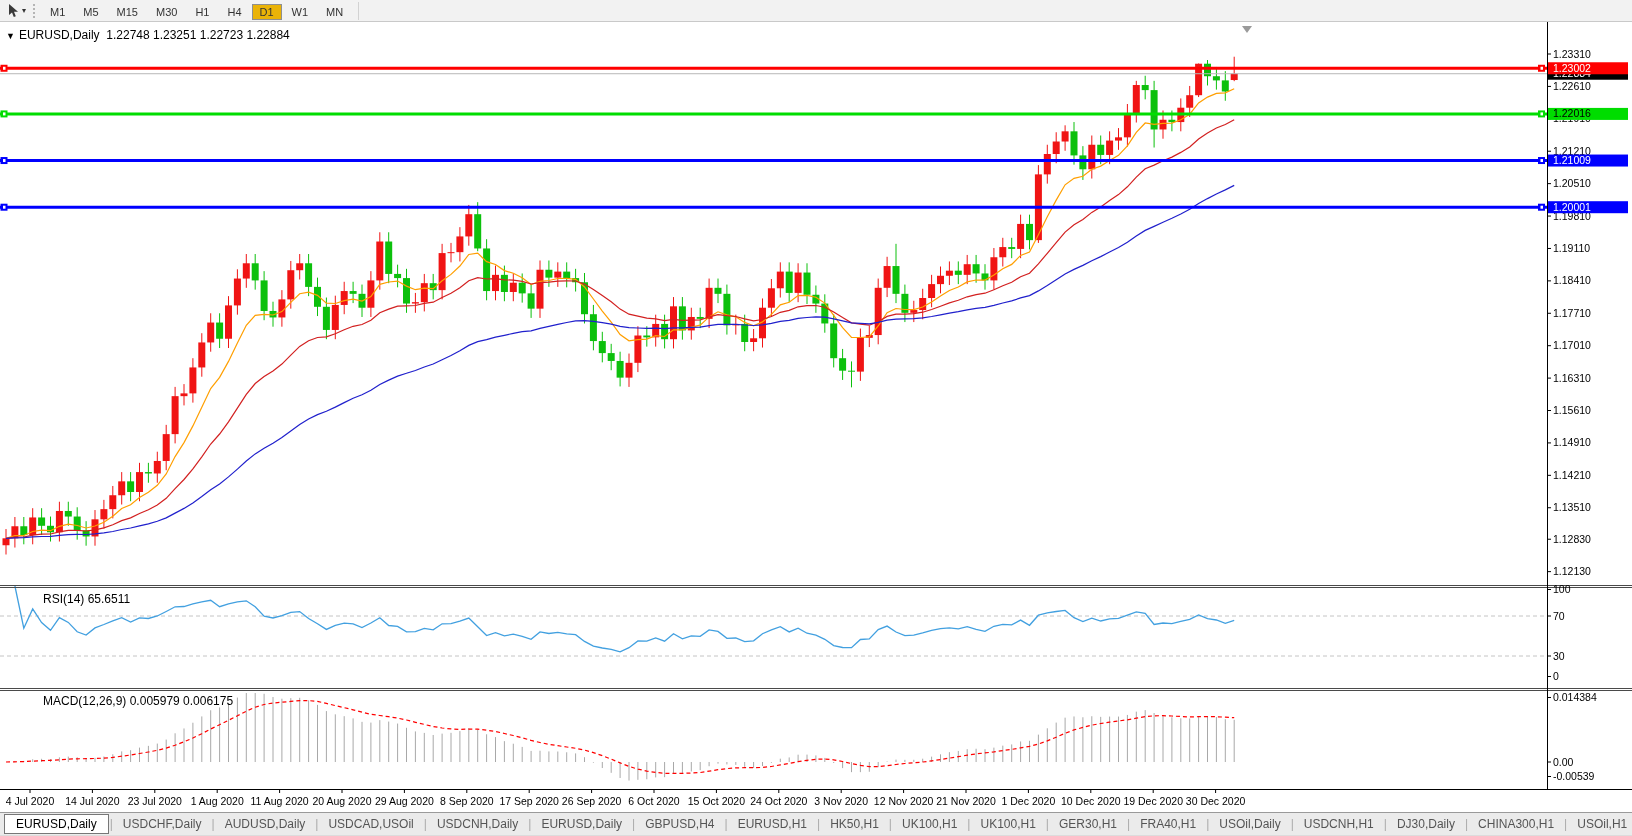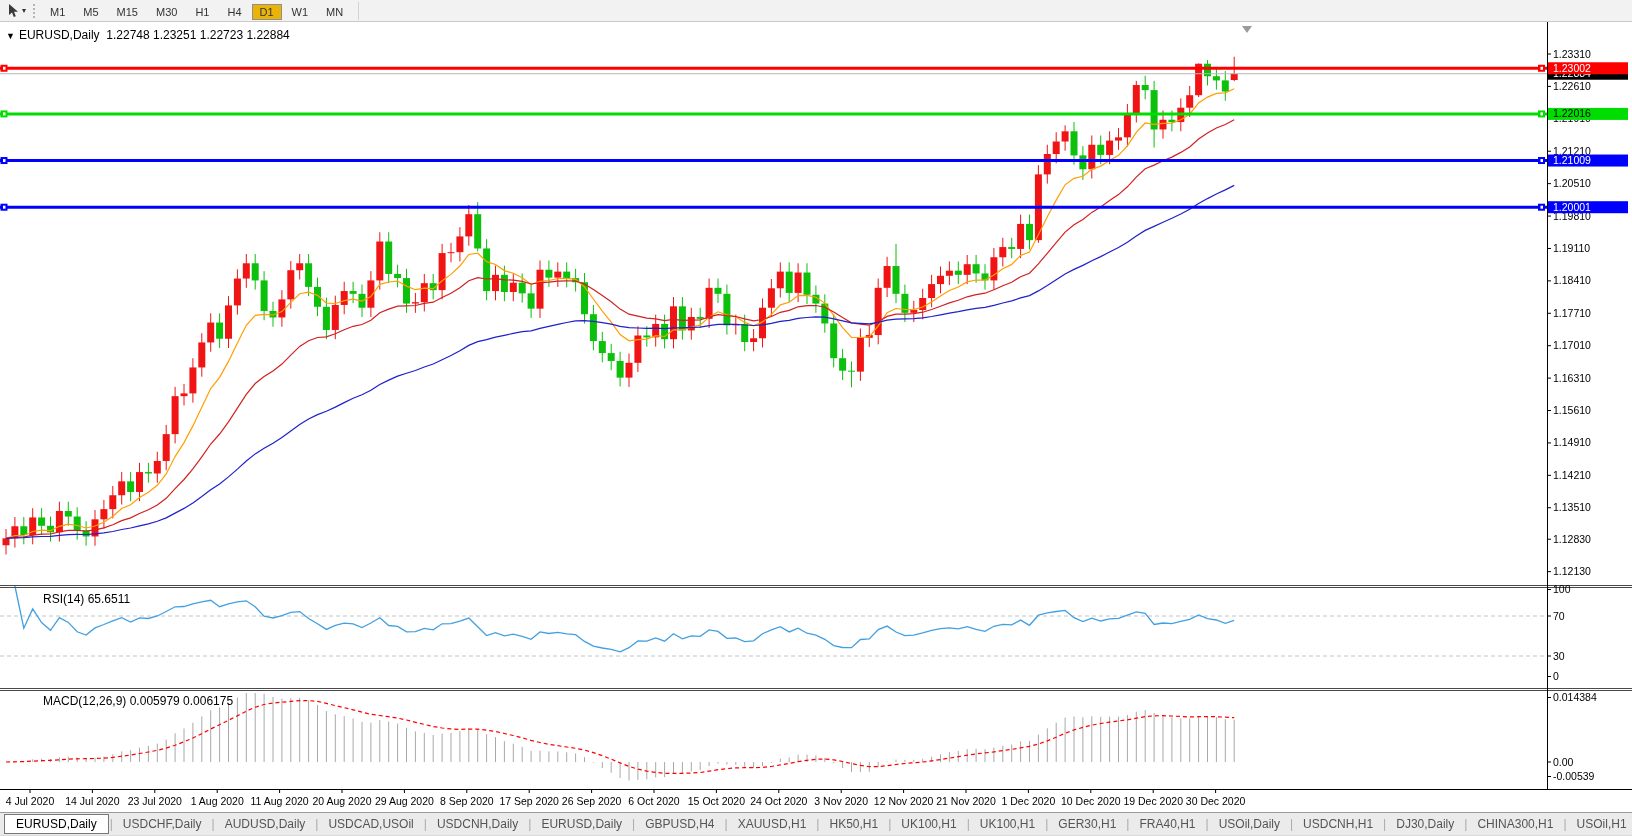--- a/index.html
+++ b/index.html
@@ -635,21 +635,21 @@
     <span class="tab">AUDUSD,Daily</span>
     <span class="tab-sep">|</span>
     <span class="tab">USDCAD,USOil</span>
     <span class="tab-sep">|</span>
     <span class="tab">USDCNH,Daily</span>
     <span class="tab-sep">|</span>
     <span class="tab">EURUSD,Daily</span>
     <span class="tab-sep">|</span>
     <span class="tab">GBPUSD,H4</span>
     <span class="tab-sep">|</span>
-    <span class="tab">XAUUSD,H1</span>
+    <span class="tab">EURUSD,H1</span>
     <span class="tab-sep">|</span>
     <span class="tab">HK50,H1</span>
     <span class="tab-sep">|</span>
     <span class="tab">UK100,H1</span>
     <span class="tab-sep">|</span>
     <span class="tab">UK100,H1</span>
     <span class="tab-sep">|</span>
     <span class="tab">GER30,H1</span>
     <span class="tab-sep">|</span>
     <span class="tab">FRA40,H1</span>

